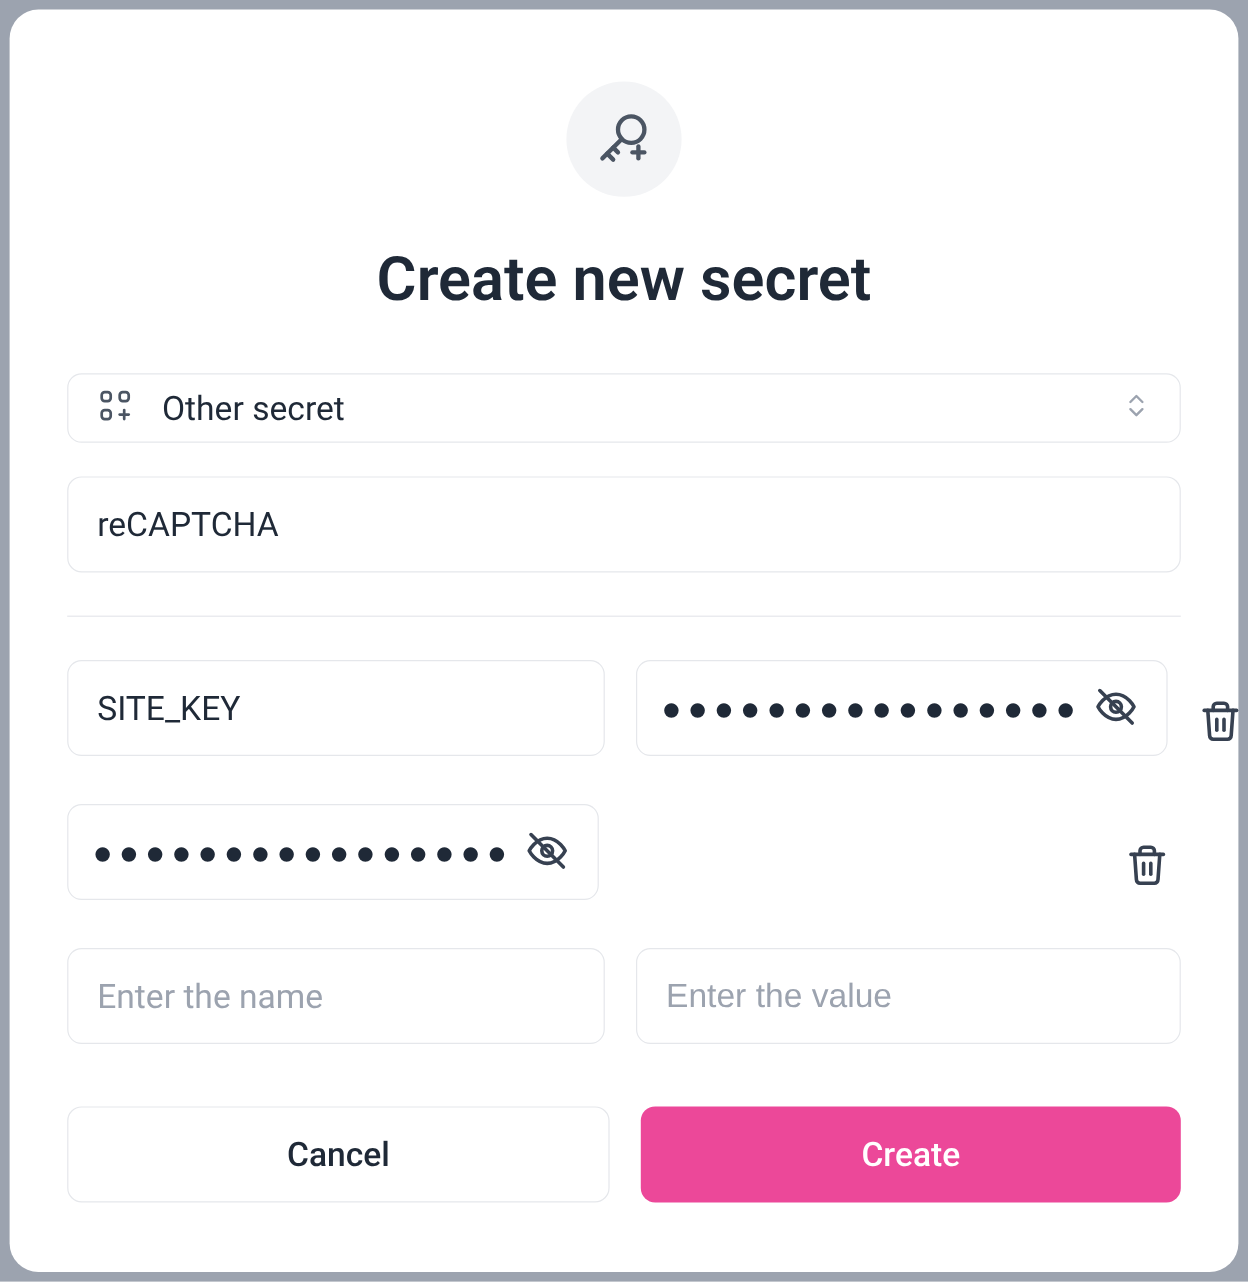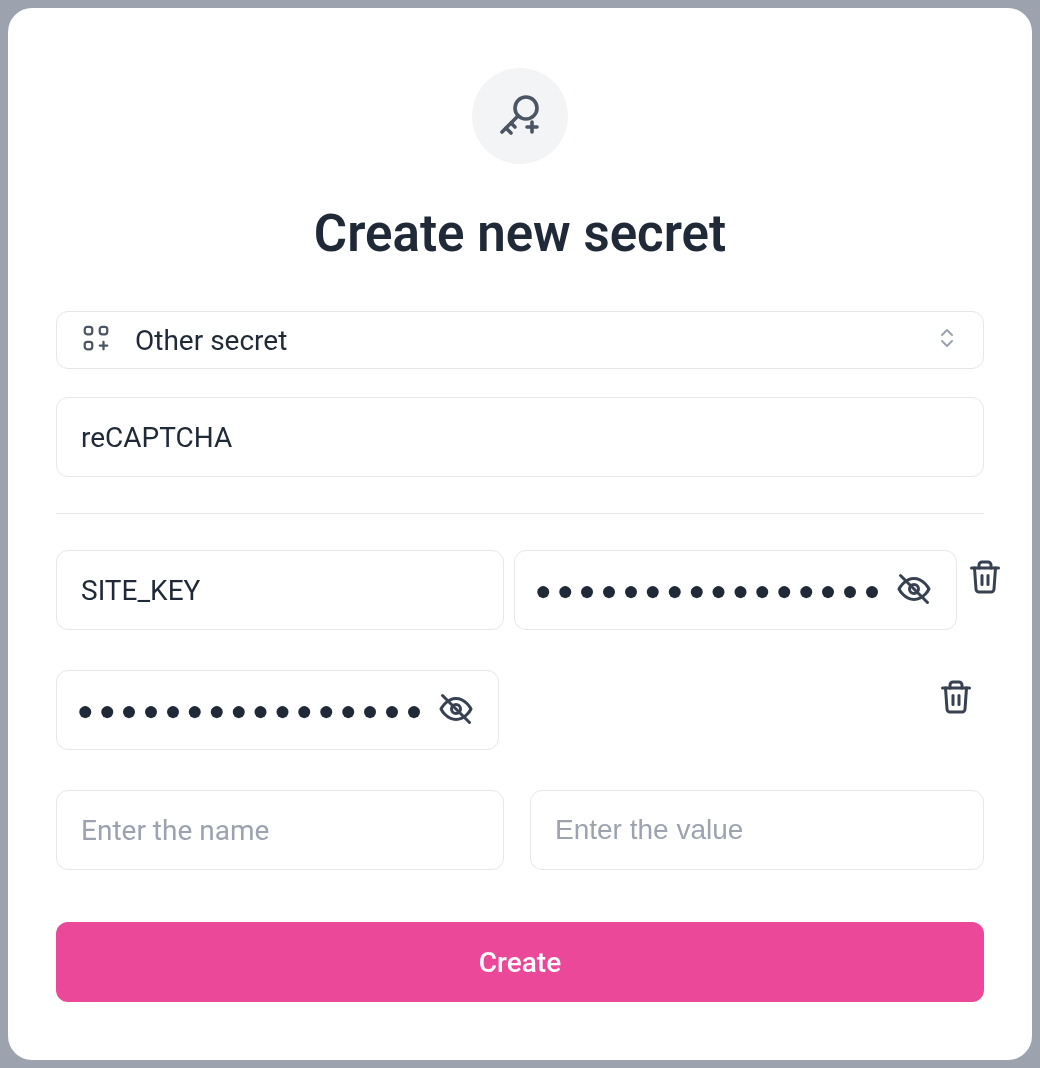--- a/index.html
+++ b/index.html
@@ -84,22 +84,22 @@
     .text-input::placeholder {
       color: #9ca3af;
     }
     .divider {
       height: 1px;
       background: #e5e7eb;
       margin: 36px 0;
     }
     .kv-row {
       display: flex;
-      align-items: flex-start;
-      gap: 10px;
+      align-items: flex-end;
+      gap: 26px;
       margin-bottom: 40px;
     }
     .name-input {
       flex: 0 0 448px;
       border: 1px solid #e5e7eb;
       border-radius: 12px;
       height: 80px;
       padding: 0 24px;
       font-size: 28px;
       color: #1f2937;
@@ -311,16 +311,17 @@
       </span>
     </button>
   </div>
 
   <div class="new-row">
     <input type="text" class="new-name-input" placeholder="Enter the name" style="">
     <input type="text" class="new-value-input" placeholder="Enter the value" style="">
   </div>
 
   <div class="button-row">
+    <button class="btn btn-cancel">Cancel</button>
     <button class="btn btn-create">Create</button>
   </div>
 
 </div>
 
 </body></html>

